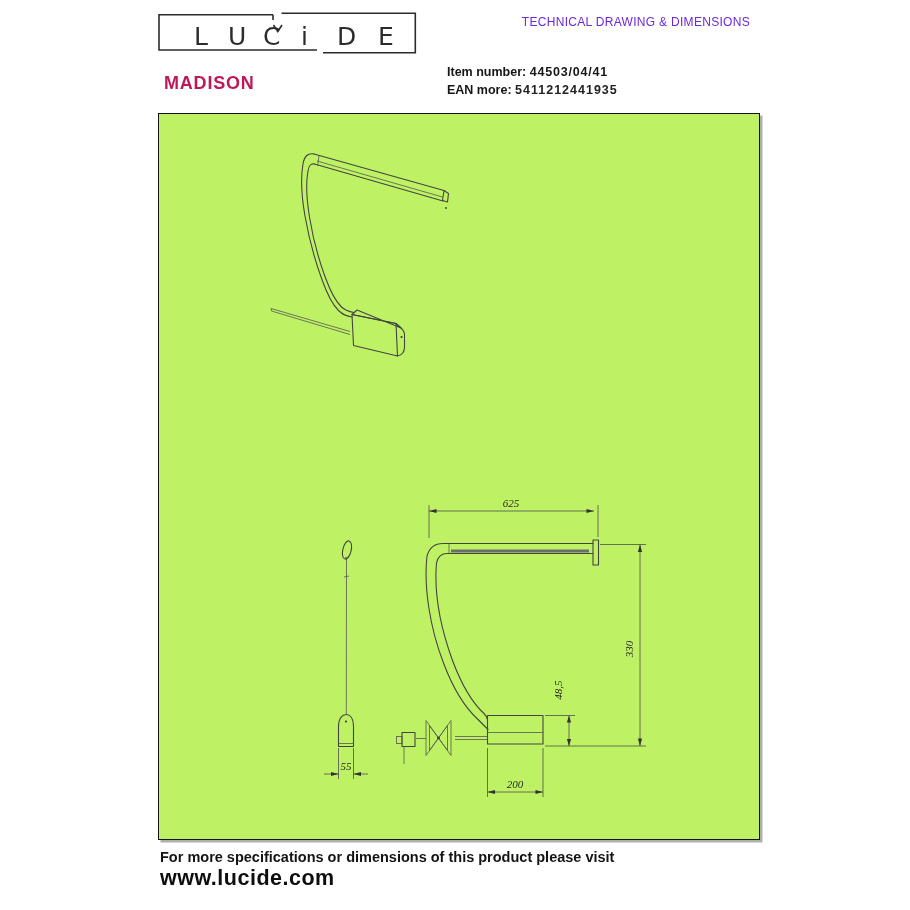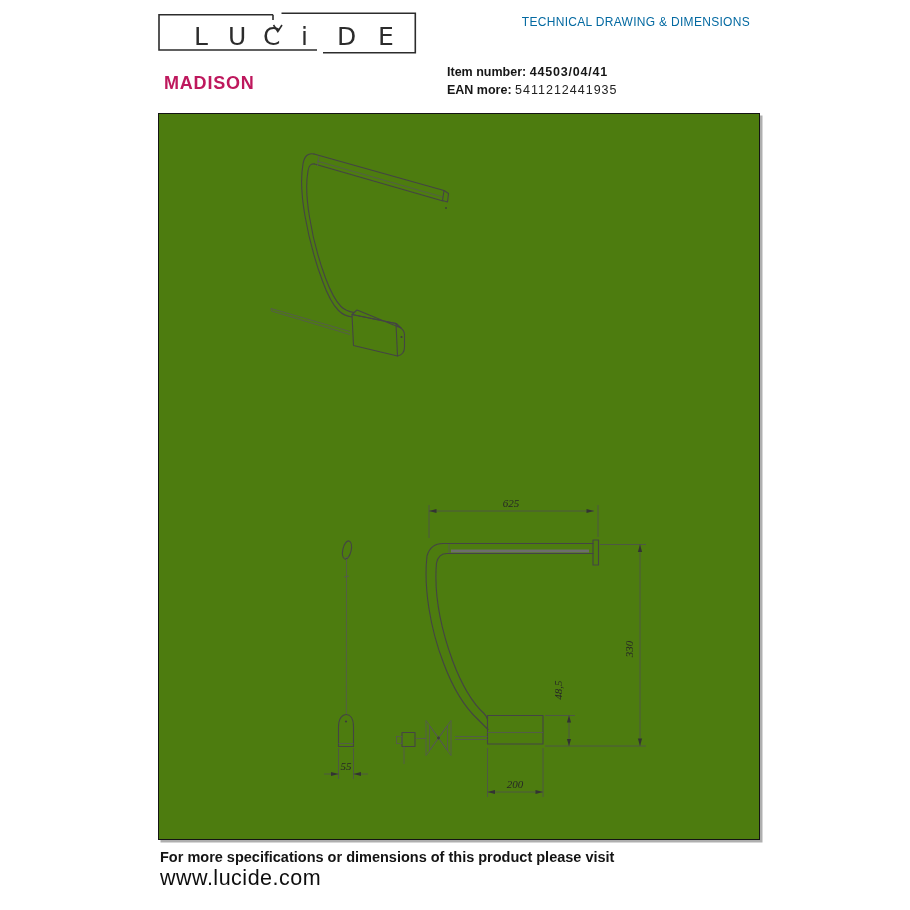--- a/index.html
+++ b/index.html
@@ -1,37 +1,37 @@
 <!DOCTYPE html>
 <html><head>
 <meta charset="utf-8">
 <style>
   html,body{margin:0;padding:0;background:#fff;}
   .page{position:relative;width:910px;height:910px;background:#ffffff;overflow:hidden;
         font-family:"Liberation Sans", sans-serif;color:#1a1a1a;}
 
   
   .logo-svg{position:absolute;left:158px;top:8px;}
-  .doc-title{position:absolute;top:15px;right:160px;font-size:12px;letter-spacing:.3px;color:#0369a1;}
+  .doc-title{position:absolute;top:15px;right:160px;font-size:12px;letter-spacing:.3px;color:#6d28d9;}
   .product-name{position:absolute;left:164px;top:73px;font-size:18px;font-weight:bold;letter-spacing:.8px;color:#be185d;}
   .item-block{position:absolute;left:447px;top:64px;font-size:12.5px;line-height:1.42;color:#161616;}
   .item-block .lbl{font-weight:bold;}
   .item-block .val-bold{font-weight:bold;letter-spacing:.8px;}
-  .item-block .val{font-weight:normal;letter-spacing:1px;color:#222;}
+  .item-block .val{font-weight:bold;letter-spacing:1px;color:#222;}
 
   
   .drawing-box{position:absolute;left:158px;top:113px;width:600px;height:725px;
-               border:1.5px solid #141414;background:#4d7c0f;
+               border:1.5px solid #141414;background:#bef264;
                box-shadow:2.5px 2.5px 0 rgba(110,110,110,.55);}
   .drawing-box svg{display:block;}
 
   
   .footer{position:absolute;left:160px;top:849px;}
   .footer .f1{font-size:14.5px;font-weight:bold;color:#141414;}
-  .footer .f2{font-size:21.5px;font-weight:normal;letter-spacing:.5px;color:#0e0e0e;margin-top:1px;}
+  .footer .f2{font-size:21.5px;font-weight:bold;letter-spacing:.5px;color:#0e0e0e;margin-top:1px;}
 
   
   .ln{stroke:#444;stroke-width:1.1;fill:none;stroke-linecap:round;stroke-linejoin:round;}
   .ln-thin{stroke:#555;stroke-width:.8;fill:none;}
   .lens{stroke:#6d6d6d;stroke-width:3;fill:none;}
   .dim{stroke:#4f4f4f;stroke-width:.8;fill:none;}
   .arrow{fill:#333;stroke:none;}
   .dim-text{font-family:"Liberation Serif", serif;font-style:italic;font-size:11px;fill:#262626;}
   .dot{fill:#3d3d3d;stroke:none;}
   .logo-letter{font-family:"DejaVu Sans", sans-serif;font-size:25px;fill:#2c2c2c;}

